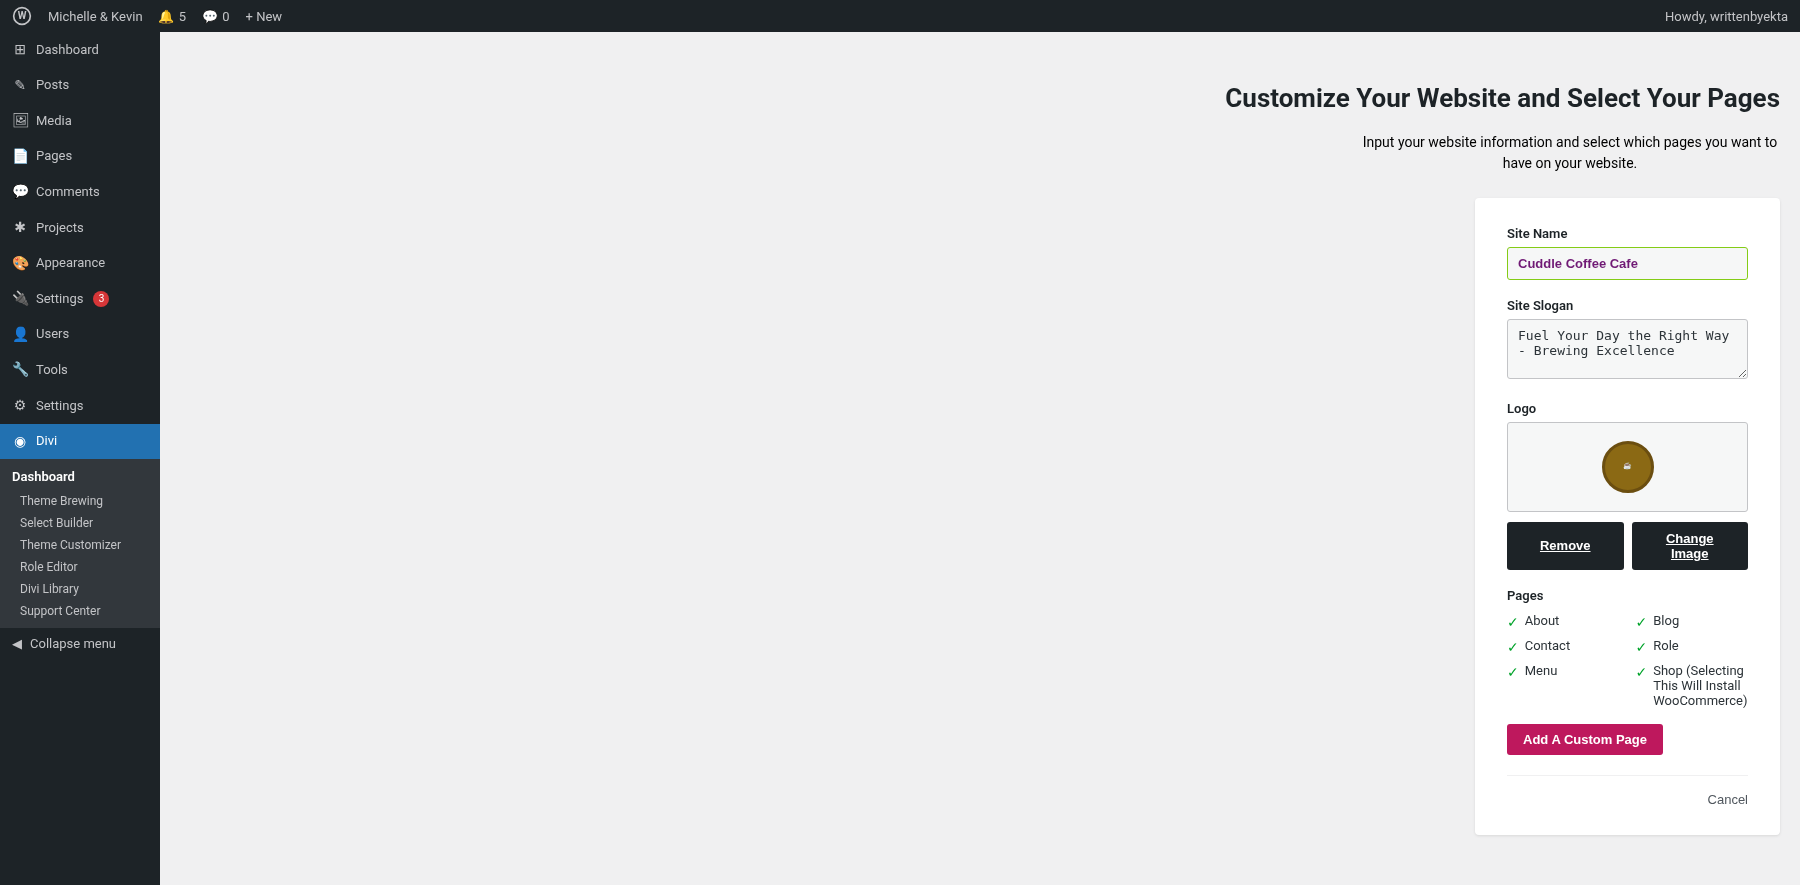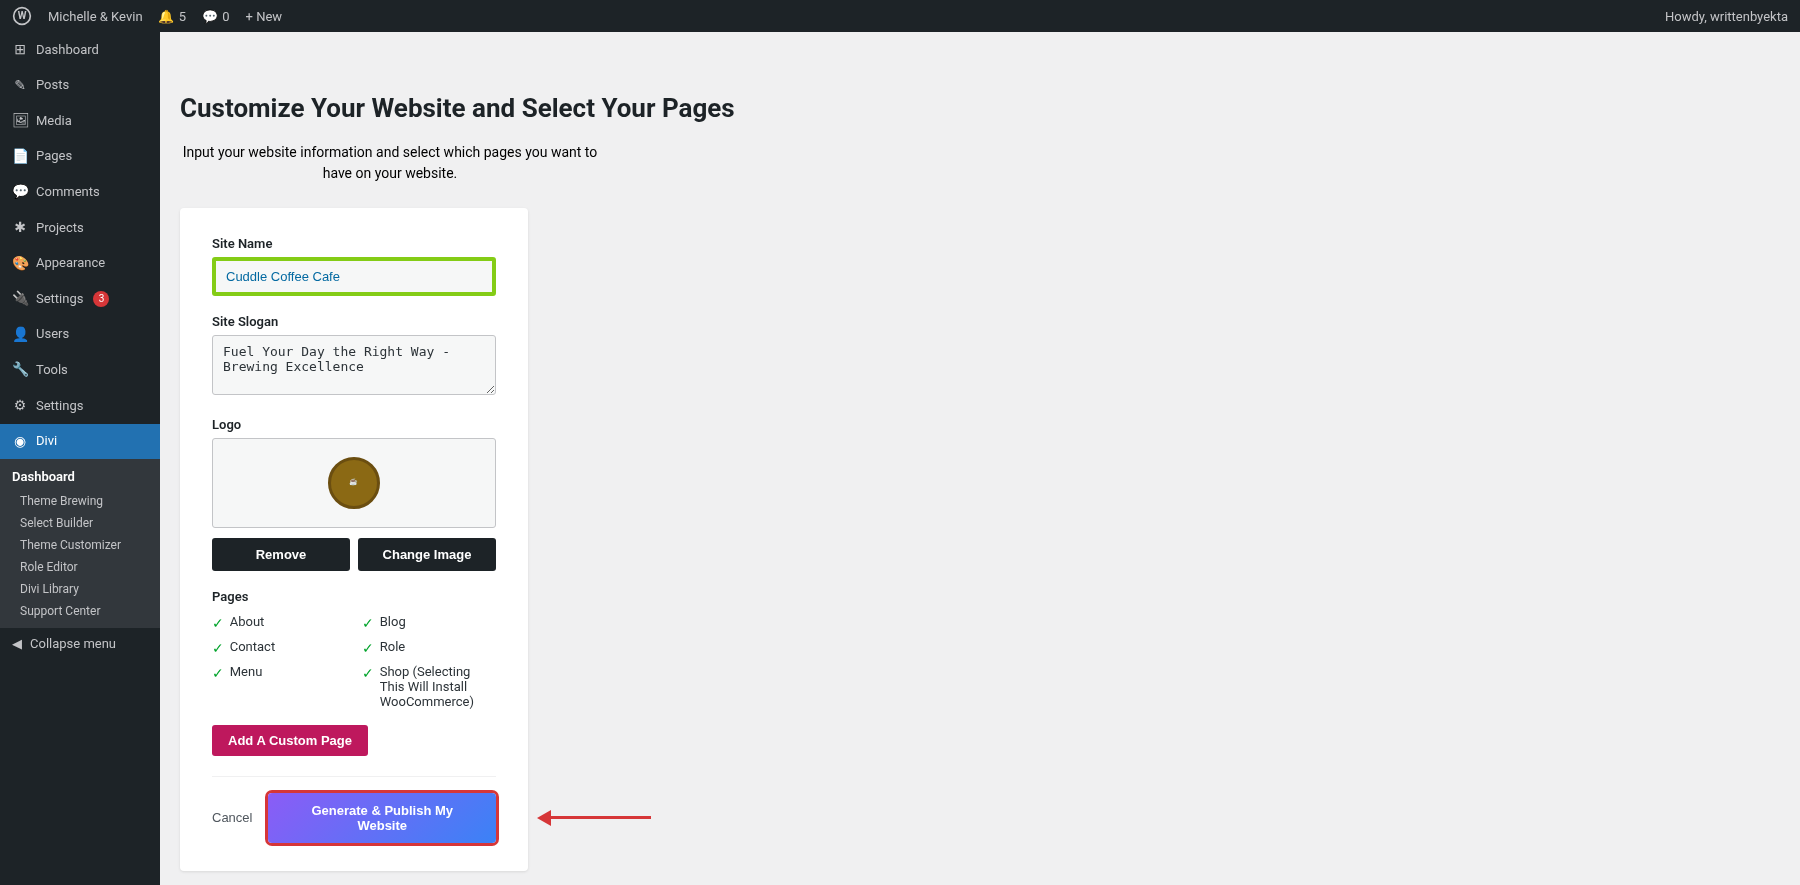--- a/index.html
+++ b/index.html
@@ -82,24 +82,23 @@
       color: #c3c4c7;
       font-size: 13px;
     }
 
     
     #main-content {
       flex: 1;
       overflow-y: auto;
       display: flex;
       flex-direction: column;
-      align-items: flex-start;
-      padding: 40px 20px;
+      align-items: flex-end;
+      padding: 50px 20px;
       background: #f0f0f1;
-      margin-top: 20px;
     }
 
     .page-heading {
       text-align: center;
       margin-bottom: 16px;
     }
     .page-heading h1 {
       font-size: 26px;
       font-weight: 700;
       color: #1d2327;
@@ -112,34 +111,35 @@
       margin-bottom: 24px;
       max-width: 420px;
       line-height: 1.5;
     }
 
     
     .card {
       background: #fff;
       border-radius: 4px;
       padding: 28px 32px;
-      width: 348px;
+      width: 305px;
       box-shadow: 0 1px 3px rgba(0,0,0,0.1);
     }
 
     .field-group { margin-bottom: 18px; }
     .field-label { font-size: 13px; font-weight: 600; color: #1d2327; margin-bottom: 6px; display: block; }
     .field-input {
       width: 100%;
       padding: 8px 10px;
-      border: 4px solid #84cc16;
+      border: 1px solid #84cc16;
       border-radius: 3px;
       font-size: 13px;
-      color: #0369a1;
+      color: #701a75;
       background: #f6f7f7;
+      font-weight: bold;
     }
     .field-textarea {
       width: 100%;
       padding: 8px 10px;
       border: 1px solid #c3c4c7;
       border-radius: 3px;
       font-size: 13px;
       color: #2c3338;
       background: #f6f7f7;
       height: 60px;
@@ -172,20 +172,21 @@
       flex: 1;
       background: #1d2327;
       color: #fff;
       border: none;
       padding: 9px 16px;
       font-size: 13px;
       font-weight: 600;
       border-radius: 3px;
       cursor: pointer;
       text-align: center;
+      text-decoration: underline;
     }
 
     
     .pages-label { font-size: 13px; font-weight: 600; color: #1d2327; margin-bottom: 10px; display: block; }
     .pages-grid {
       display: grid;
       grid-template-columns: 1fr 1fr;
       gap: 8px 16px;
       margin-bottom: 16px;
     }
@@ -405,24 +406,16 @@
             <span class="check-icon">✓</span>
             <span>Shop (Selecting This Will Install WooCommerce)</span>
           </div>
         </div>
 
         <button class="btn-add-custom">Add A Custom Page</button>
       </div>
 
       <div class="card-footer">
         <button class="btn-cancel">Cancel</button>
-        <div style="position: relative;">
-          <button class="btn-generate">Generate &amp; Publish My Website</button>
-          
-          <div style="position: absolute; right: -155px; top: 50%; transform: translateY(-50%); display: flex; align-items: center; pointer-events: none;">
-            <div class="arrow-head"></div>
-            <div class="arrow-line"></div>
-          </div>
-        </div>
       </div>
     </div>
   </div>
 </div>
 
 </body></html>

